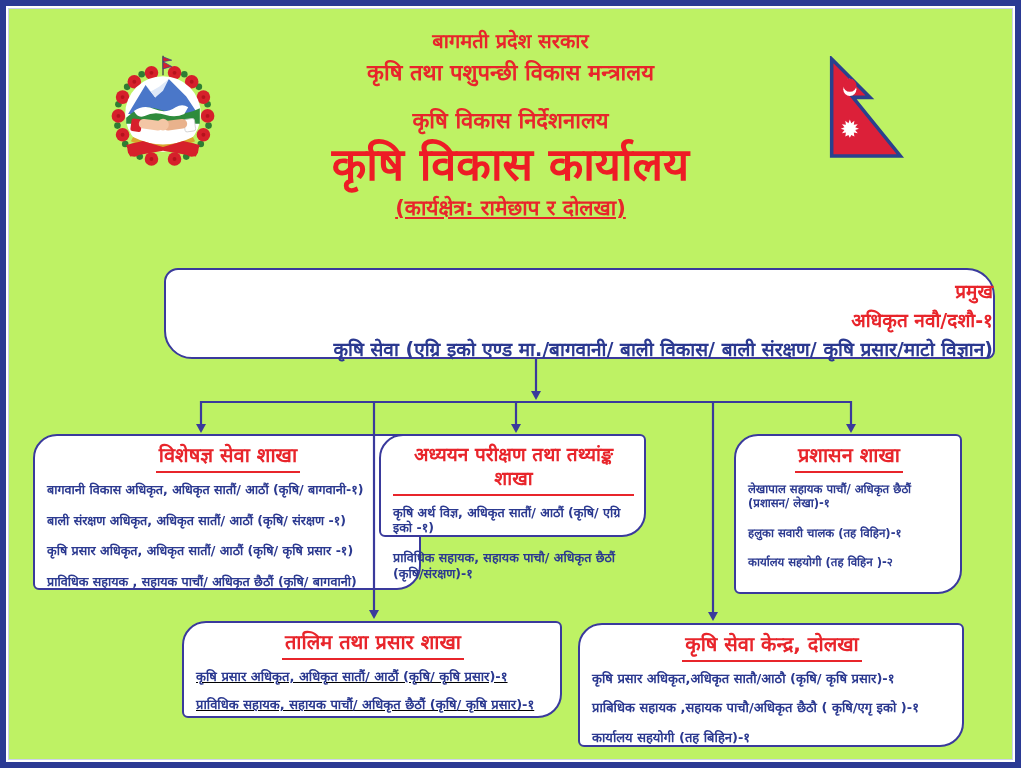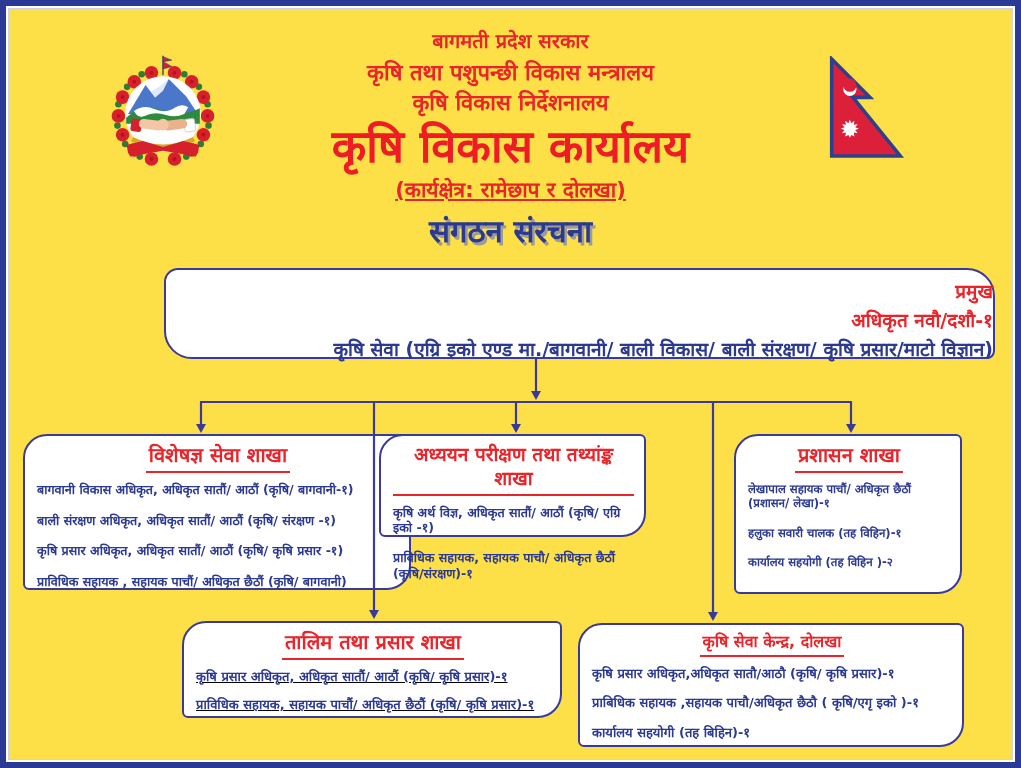--- a/index.html
+++ b/index.html
@@ -1,60 +1,60 @@
 <!DOCTYPE html>
 <html><head>
 <meta charset="utf-8">
 <style>
   * { margin:0; padding:0; box-sizing:border-box; }
   body { background:#ffffff; font-family:"DejaVu Sans", sans-serif; }
   .page {
-    position:relative; width:1021px; height:768px; background:#fde047;
+    position:relative; width:1021px; height:768px; background:#bef264;
     border:6px solid #2b3a94;
     box-shadow: inset 0 0 0 2px #ffffff, inset 0 0 0 3px #ccd2ec;
     overflow:hidden;
   }
   
   .header-stack { position:absolute; left:0; right:0; top:22px; text-align:center; z-index:3; }
   .gov-line1 { font-size:20px; font-weight:bold; color:#e8252b; line-height:1.3; }
   .gov-line2 { font-size:22px; font-weight:bold; color:#e8252b; line-height:1.3; margin-top:5px; }
-  .gov-line3 { font-size:22px; font-weight:bold; color:#e8252b; line-height:1.3; margin-top:1px; }
+  .gov-line3 { font-size:22px; font-weight:bold; color:#e8252b; line-height:1.3; margin-top:19px; }
   .office-title { font-size:45px; font-weight:bold; color:#ee1c25; line-height:1.3; margin-top:1px; }
   .office-subtitle { font-size:21px; font-weight:bold; color:#e8252b; line-height:1.25; margin-top:0px;text-decoration:underline; }
   .org-heading { display:inline-block; font-size:31px; font-weight:bold; color:#2b3990;
                  text-shadow:2.5px 2.5px 0 #9b9b9b; margin-top:9px; line-height:1.25; }
   .emblem-wrap { position:absolute; left:96px; top:44px; width:122px; height:126px; z-index:3; }
   .flag-wrap   { position:absolute; left:818px; top:50px; width:84px; height:106px; z-index:3; }
   
   .org-box { position:absolute; background:#ffffff; border:2px solid #3a3a9c; z-index:2; }
   .root-box { left:158px; top:262px; width:831px; height:91px;
               border-radius:14px 28px 8px 28px; text-align:right; padding-top:7px; }
   .root-line { line-height:29px; font-weight:bold; }
   .root-title { font-size:19px; color:#e8252b; }
   .root-grade { font-size:19px; color:#e8252b; }
   .root-service { font-size:19px; color:#2b3990; }
   .branch-box { border-radius:24px 6px 24px 6px; padding:7px 10px 4px 12px; }
   .branch-title { text-align:center; margin-bottom:9px; }
   .branch-title span { display:inline-block; font-weight:bold; color:#e8252b;
                        border-bottom:2px solid #e8252b; padding:0 3px 3px 3px; line-height:1.25; }
   .item { font-weight:bold; color:#2b3990; line-height:1.25; }
-  .box-1 { left:17px;  top:428px; width:388px; height:156px; }
+  .box-1 { left:27px;  top:428px; width:388px; height:156px; }
   .box-1 .branch-title span { font-size:20px; }
   .box-1 .item { font-size:12.6px; margin-bottom:15px; }
   .box-2 { left:373px; top:428px; width:267px; height:103px; }
   .box-2 .branch-title span { font-size:19px; }
   .box-2 .item { font-size:12.6px; margin-bottom:14px; }
   .box-3 { left:728px; top:428px; width:228px; height:160px; }
   .box-3 .branch-title span { font-size:20px; }
   .box-3 .item { font-size:11.6px; margin-bottom:15px; }
   .box-4 { left:176px; top:615px; width:380px; height:97px;text-decoration:underline; }
   .box-4 .branch-title span { font-size:20px; }
   .box-4 .item { font-size:13px; margin-bottom:12px; }
   .box-5 { left:572px; top:617px; width:386px; height:124px; }
-  .box-5 .branch-title span { font-size:16px; }
+  .box-5 .branch-title span { font-size:20px; }
   .box-5 .item { font-size:13px; margin-bottom:13px; }
   
   .connector-svg { position:absolute; left:0; top:0; width:1021px; height:768px;
                    z-index:5; pointer-events:none; }
   .connector-svg line { stroke:#3a3a9c; stroke-width:2.2; }
   .connector-svg polygon { fill:#3a3a9c; }
 </style>
 </head>
 <body>
 
@@ -146,21 +146,20 @@
       <polygon fill="#ffffff" points="24,63 25.4,66.7 28.5,64.2 27.9,68.1 31.8,67.5 29.3,70.6 33,72 29.3,73.4 31.8,76.5 27.9,75.9 28.5,79.8 25.4,78.3 24,81 22.6,78.3 19.5,79.8 20.1,75.9 16.2,76.5 18.7,73.4 15,72 18.7,70.6 16.2,67.5 20.1,68.1 19.5,64.2 22.6,66.7"></polygon>
     </svg>
   </div>
 
   <div class="header-stack">
     <div class="gov-line1">बागमती प्रदेश सरकार</div>
     <div class="gov-line2">कृषि तथा पशुपन्छी विकास मन्त्रालय</div>
     <div class="gov-line3">कृषि विकास निर्देशनालय</div>
     <div class="office-title">कृषि विकास कार्यालय</div>
     <div class="office-subtitle">(कार्यक्षेत्र: रामेछाप र दोलखा)</div>
-    <div><span class="org-heading">संगठन संरचना</span></div>
   </div>
 
   <svg class="connector-svg" viewBox="0 0 1021 768">
 
     <line x1="530" y1="353" x2="530" y2="387"></line>
     <polygon points="525,385 535,385 530,394"></polygon>
 
     <line x1="195" y1="396" x2="845" y2="396"></line>
 
     <line x1="195" y1="395" x2="195" y2="419"></line>

